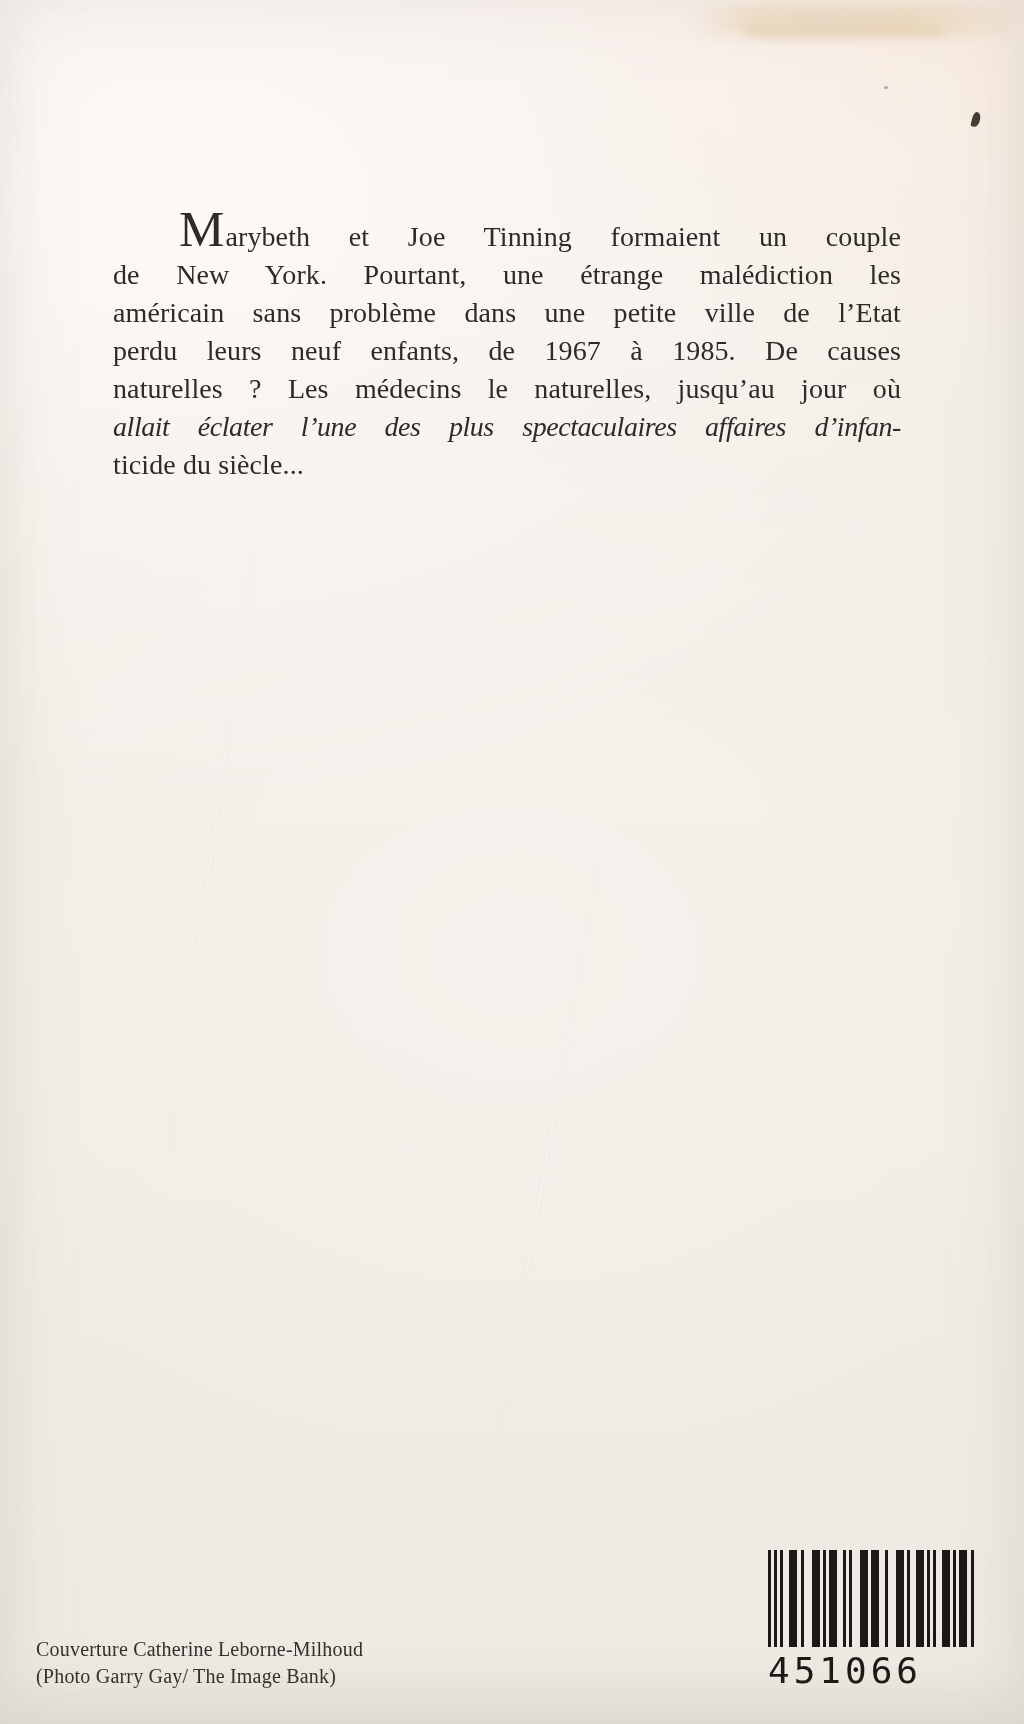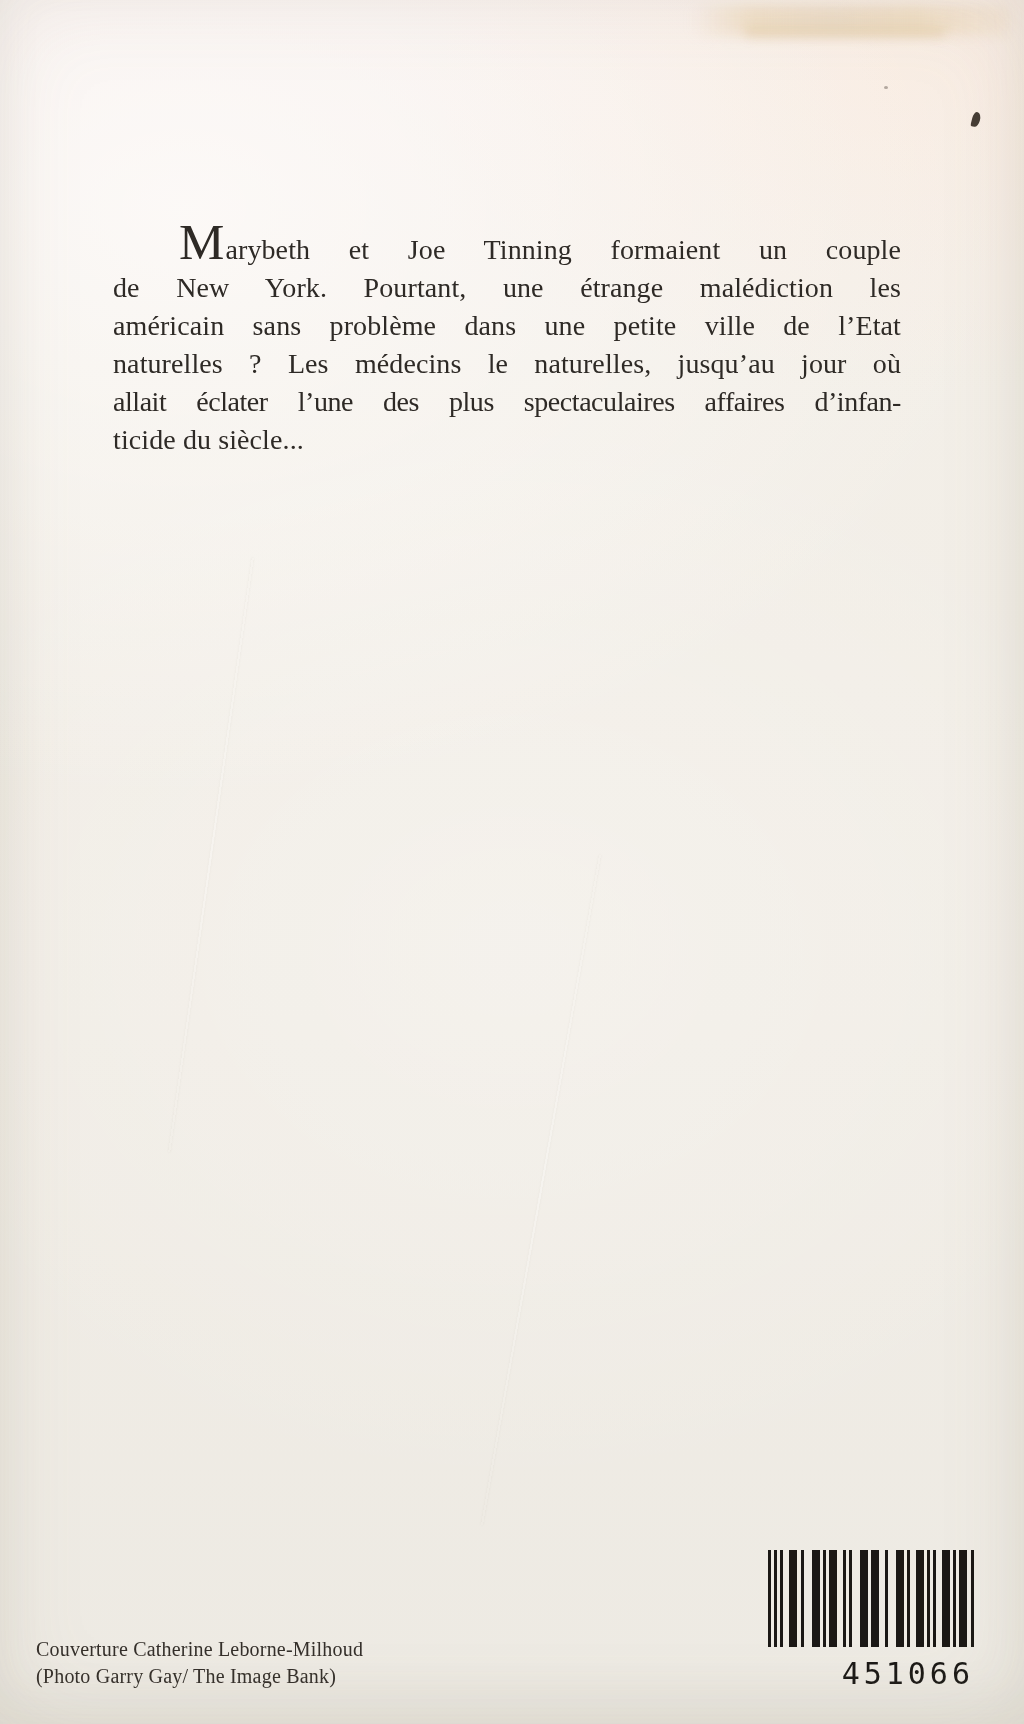--- a/index.html
+++ b/index.html
@@ -22,52 +22,52 @@
   .cover::after {
     content: "";
     position: absolute; inset: 0;
     box-shadow: inset 0 0 90px rgba(150,130,110,0.12), inset 0 -25px 45px rgba(120,110,95,0.08);
     pointer-events: none;
   }
 
   
   .blurb {
     position: absolute;
-    left: 113px; top: 231px;
+    left: 113px; top: 218px;
     width: 788px;
     font-size: 28px;
     line-height: 38px;
     letter-spacing: 0.1px;
   }
   .line { text-align: justify; text-align-last: justify; white-space: nowrap; }
   .line.first { padding-left: 66px; }
-  .line.tight { letter-spacing: -0.45px; word-spacing: -2px; }
+  .line.tight { letter-spacing: -0.45px; word-spacing: -2px; font-style: italic; }
   .line.last { text-align-last: left; white-space: normal; }
   .initial { font-size: 51px; line-height: 0; padding-right: 1px; }
 
   
   .credits {
     position: absolute;
     left: 36px; top: 1636px;
     font-size: 20px;
     line-height: 27px;
     color: #35302b;
     letter-spacing: 0.2px;
   }
 
   
   .barcode { position: absolute; left: 768px; top: 1550px; width: 206px; }
   .bars { display: flex; height: 97px; }
   .bars > div { flex: 0 0 auto; height: 100%; }
   .bars .bar { background: var(--bar, #1b1815); }
   .bar-number {
-    margin-top: 9px;
-    text-align: right;
+    margin-top: 3px;
+    text-align: left;
     font-family: "DejaVu Sans Mono", monospace;
-    font-size: 30px;
+    font-size: 36px;
     letter-spacing: 4px;
     color: #1c1a17;
   }
 
   
   .smudge {
     position: absolute; left: 690px; top: 6px; width: 320px; height: 30px;
     background: linear-gradient(90deg, rgba(231,203,160,0) 0%, rgba(231,203,160,0.45) 20%,
                 rgba(214,186,140,0.35) 45%, rgba(231,206,165,0.50) 70%, rgba(231,203,160,0.15) 100%);
     filter: blur(6px);
@@ -107,20 +107,21 @@
   <div class="smudge2"></div>
   <div class="speck"></div>
   <div class="ink-mark"></div>
   <div class="crease crease-1"></div>
   <div class="crease crease-2"></div>
 
   <div class="blurb">
     <div class="line first"><span class="initial">M</span><span>arybeth et Joe Tinning formaient un couple</span></div>
     <div class="line">de New York. Pourtant, une étrange malédiction les</div>
     <div class="line">américain sans problème dans une petite ville de l’Etat</div>
+    <div class="line">perdu leurs neuf enfants, de 1967 à 1985. De causes</div>
     <div class="line">naturelles ? Les médecins le naturelles, jusqu’au jour où</div>
     <div class="line tight">allait éclater l’une des plus spectaculaires affaires d’infan-</div>
     <div class="line last">ticide du siècle...</div>
   </div>
 
   <div class="barcode">
     <div class="bars" id="barcode-bars">
         <div class="bar" style="width: 3px;"></div>
         <div class="gap" style="width: 3px;"></div>
         <div class="bar" style="width: 3px;"></div>

